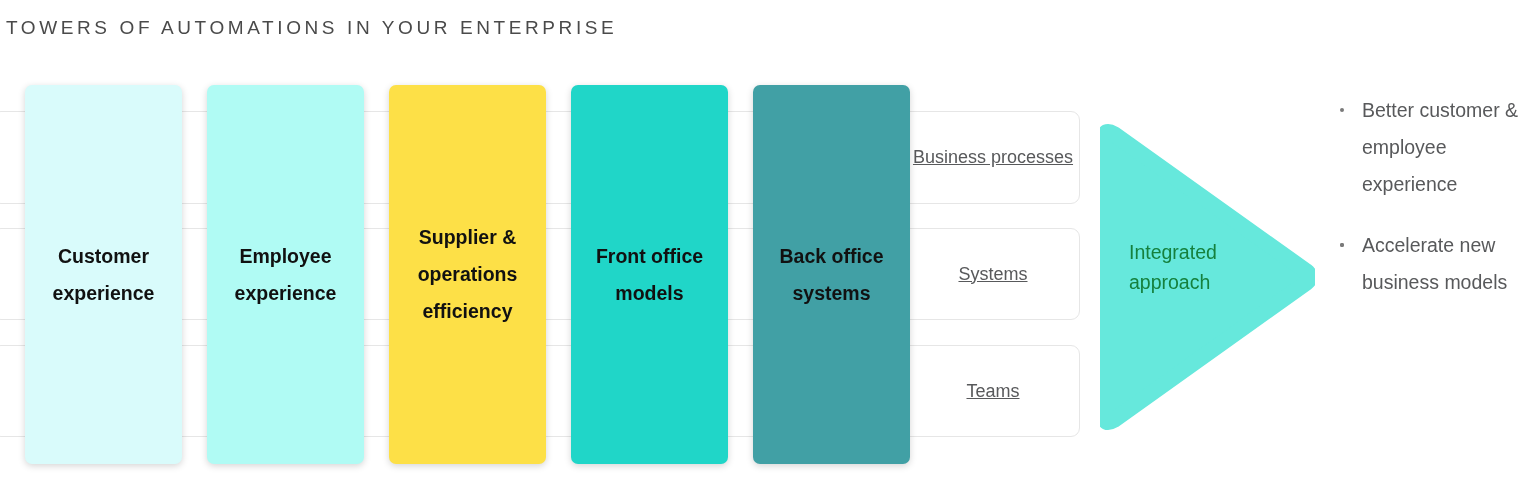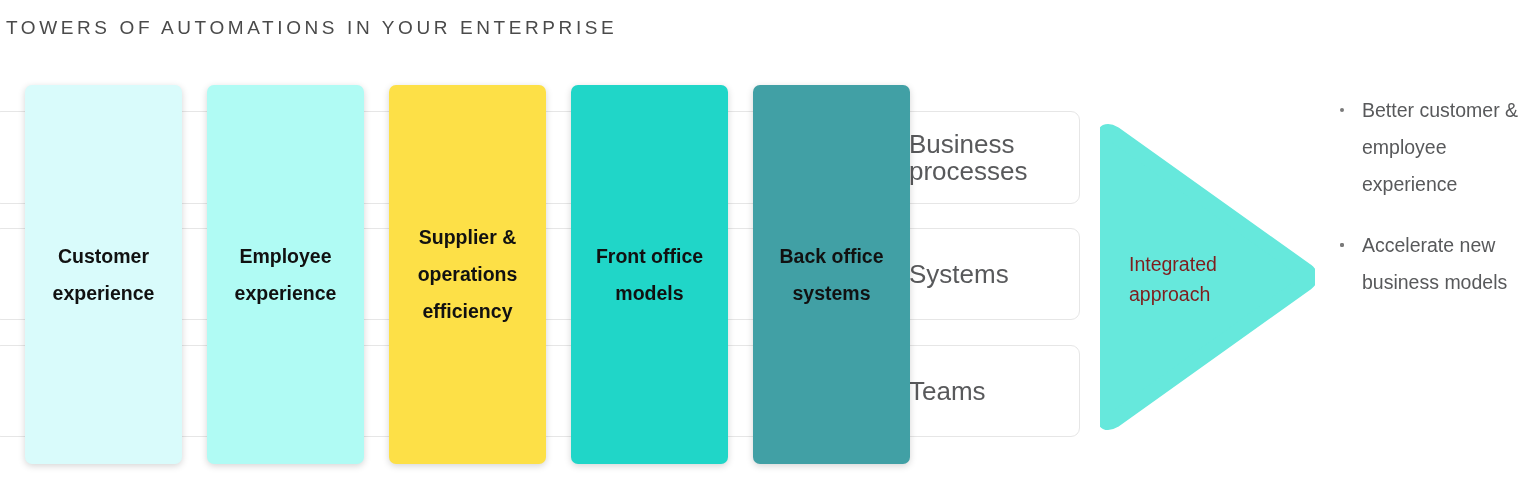--- a/index.html
+++ b/index.html
@@ -36,24 +36,26 @@
     border: 1px solid #e6e6e6;
     border-radius: 9px;
     box-sizing: border-box;
     display: flex;
     align-items: center;
     justify-content: flex-end;
     z-index: 1;
   }
   .row-card .row-label {
     width: 168px;
-    font-size: 26px;
+    text-align: center;
+    font-size: 18px;
     line-height: 27px;
     color: #58595b;
     padding-right: 2px;
+    text-decoration: underline;
   }
   #row-1 { top: 111px;  height: 93px; }
   #row-2 { top: 228px;  height: 92px; }
   #row-3 { top: 345px;  height: 92px; }
 
   
   .tower {
     position: absolute;
     top: 85px;
     height: 379px;
@@ -93,25 +95,25 @@
     position: absolute;
     left: 0;
     top: 0;
     width: 215px;
     height: 322px;
     display: block;
   }
   #arrow-label {
     position: absolute;
     left: 29px;
-    top: 133px;
+    top: 121px;
     width: 140px;
     font-size: 19.5px;
     line-height: 30px;
-    color: #7f1d1d;
+    color: #15803d;
     text-align: left;
   }
 
   
   #benefits {
     position: absolute;
     left: 1336px;
     top: 92px;
     width: 200px;
     z-index: 2;

